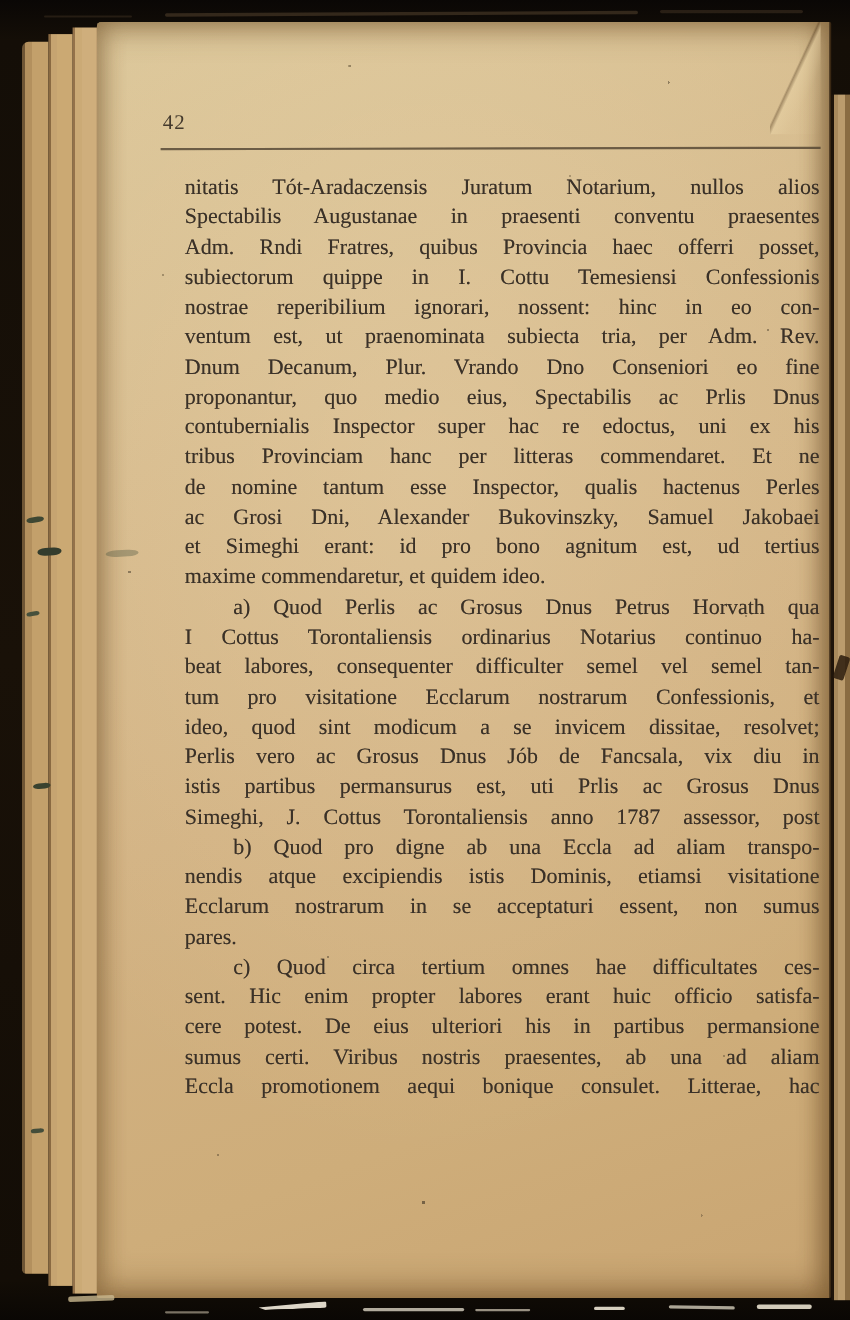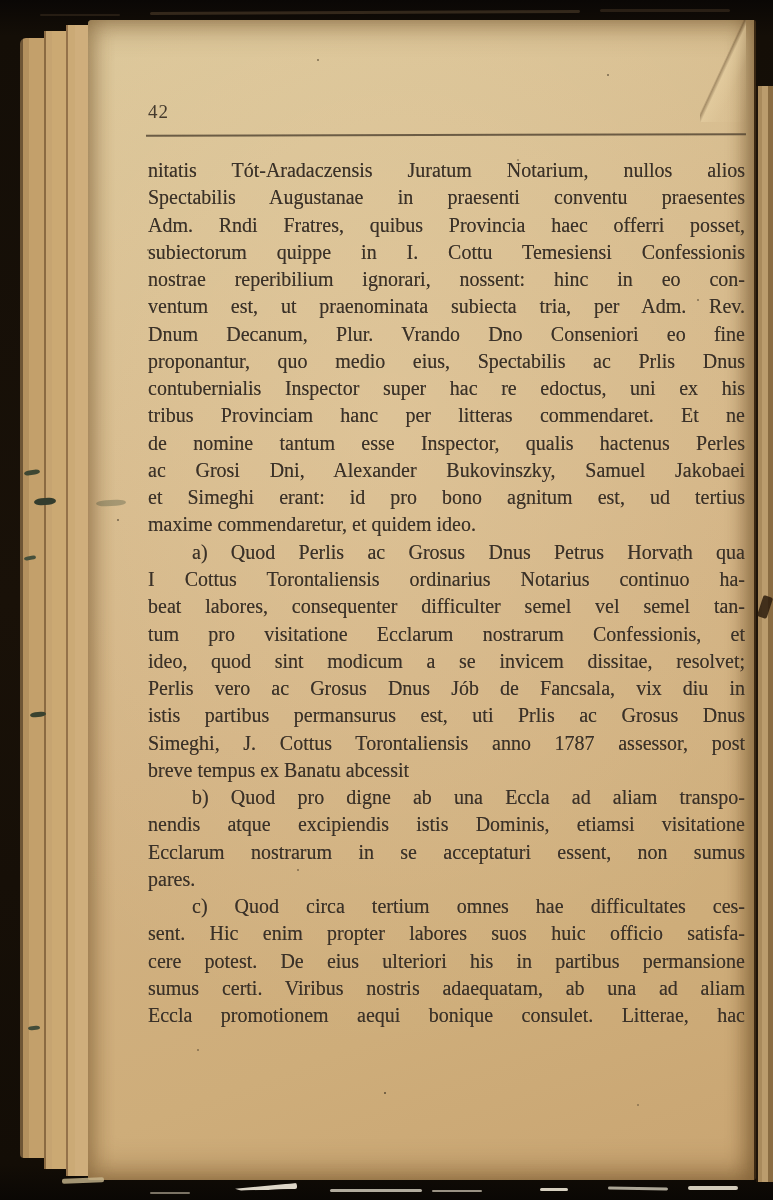--- a/index.html
+++ b/index.html
@@ -51,21 +51,21 @@
     radial-gradient(1.6px 1.6px at 550px 1085px, rgba(80,66,45,.4) 0 60%, transparent 61%);}
   .corner-crease{position:absolute;right:8px;top:0;width:46px;height:102px;
     background:linear-gradient(115deg, rgba(0,0,0,0) 46%, rgba(70,48,24,.35) 48%, rgba(232,210,165,.55) 52%, rgba(232,210,165,.15) 70%, rgba(232,210,165,0) 100%);}
 
   .page-number{position:absolute;left:60px;top:82px;font-size:19px;line-height:1.1;color:#443a2d;letter-spacing:1px;}
   .header-rule{position:absolute;left:58px;top:114px;width:600px;height:2px;background:var(--rule,#4f4130);opacity:.8;transform:rotate(-.12deg);}
 
   .body-text{position:absolute;left:60px;top:137px;width:597px;
     font-size:20px;line-height:27.26px;color:var(--ink,#3a3128);
     text-shadow:0 0 .5px rgba(58,47,35,.55);}
-  .t-line{text-align:justify;text-align-last:justify;white-space:normal;}
+  .t-line{text-align:justify;text-align-last:justify;white-space:normal;margin-left:20px;}
   .t-line.para-end{text-align-last:left;}
   .t-line.indent{padding-left:44px;}
 
   
   .sliver{position:absolute;left:756px;top:86px;width:17px;height:1096px;
     background:linear-gradient(90deg,#1f1409 0 2px,#a98a5c 2px 6px,#bb9c6d 6px 12px,#8a6c42 12px 17px);}
   .notch{position:absolute;left:760px;top:596px;width:10px;height:22px;background:#2b1c0d;transform:rotate(18deg);border-radius:2px;opacity:.85;}
 
   
   .stain{position:absolute;border-radius:40%/60%;}
@@ -120,29 +120,28 @@
         <div class="t-line">et Simeghi erant: id pro bono agnitum est, ud tertius</div>
         <div class="t-line para-end">maxime commendaretur, et quidem ideo.</div>
         <div class="t-line indent">a) Quod Perlis ac Grosus Dnus Petrus Horvath qua</div>
         <div class="t-line">I Cottus Torontaliensis ordinarius Notarius continuo ha-</div>
         <div class="t-line">beat labores, consequenter difficulter semel vel semel tan-</div>
         <div class="t-line">tum pro visitatione Ecclarum nostrarum Confessionis, et</div>
         <div class="t-line">ideo, quod sint modicum a se invicem dissitae, resolvet;</div>
         <div class="t-line">Perlis vero ac Grosus Dnus Jób de Fancsala, vix diu in</div>
         <div class="t-line">istis partibus permansurus est, uti Prlis ac Grosus Dnus</div>
         <div class="t-line">Simeghi, J. Cottus Torontaliensis anno 1787 assessor, post</div>
-        <div class="t-line para-end">breve tempus ex Banatu abcessit</div>
         <div class="t-line indent">b) Quod pro digne ab una Eccla ad aliam transpo-</div>
         <div class="t-line">nendis atque excipiendis istis Dominis, etiamsi visitatione</div>
         <div class="t-line">Ecclarum nostrarum in se acceptaturi essent, non sumus</div>
         <div class="t-line para-end">pares.</div>
         <div class="t-line indent">c) Quod circa tertium omnes hae difficultates ces-</div>
-        <div class="t-line">sent. Hic enim propter labores suos huic officio satisfa-</div>
+        <div class="t-line">sent. Hic enim propter labores erant huic officio satisfa-</div>
         <div class="t-line">cere potest. De eius ulteriori his in partibus permansione</div>
-        <div class="t-line">sumus certi. Viribus nostris adaequatam, ab una ad aliam</div>
+        <div class="t-line">sumus certi. Viribus nostris praesentes, ab una ad aliam</div>
         <div class="t-line">Eccla promotionem aequi bonique consulet. Litterae, hac</div>
       </div>
   </div>
 
   <div class="sliver"></div>
   <div class="notch"></div>
 
   <div class="stain a"></div>
   <div class="stain b"></div>
   <div class="stain c"></div>

